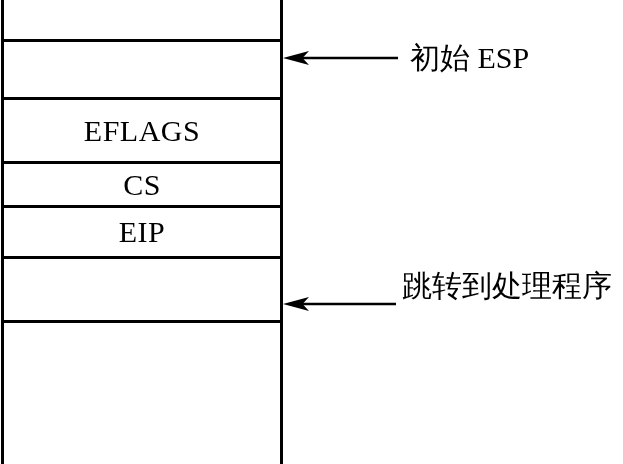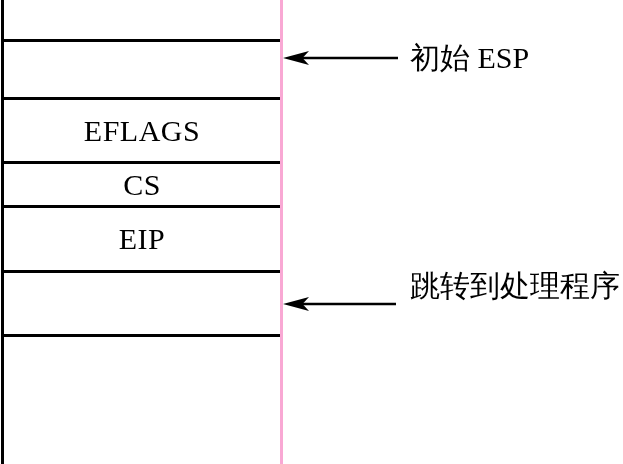--- a/index.html
+++ b/index.html
@@ -18,39 +18,39 @@
   }
   
   .stack-column {
     position: absolute;
     left: 1px;
     top: 0;
     width: 282px;
     height: 464px;
     box-sizing: border-box;
     border-left: 3px solid #000;
-    border-right: 3px solid #f9a8d4;
+    border-right: 3px solid #000000;
     display: flex;
     flex-direction: column;
   }
   .stack-cell {
     box-sizing: border-box;
     border-top: 3px solid #000;
     display: flex;
     align-items: center;
     justify-content: center;
     font-size: 30px;
     letter-spacing: 0.5px;
   }
   .stack-cell.first { border-top: none; }
   .stack-cell.r0 { height: 39px; }
   .stack-cell.r1 { height: 58px; }
   .stack-cell.r2 { height: 64px; }
   .stack-cell.r3 { height: 44px; }
-  .stack-cell.r4 { height: 65px; }
+  .stack-cell.r4 { height: 51px; }
   .stack-cell.r5 { height: 64px; }
   .stack-cell.r6 { flex: 1 1 auto; }
 
   .arrow {
     position: absolute;
     display: block;
   }
   .arrow-1 { left: 283px; top: 50px; }
   .arrow-2 { left: 283px; top: 296px; }
 
@@ -62,21 +62,20 @@
     text-align: right;
   }
   .annotation-1 {
     left: 410px;
     top: 40px;
     line-height: 36px;
   }
   .annotation-2 {
     left: 402px;
     top: 266px;
-    margin-left: 8px;
   }
 </style>
 </head>
 <body>
 
 <div class="canvas">
 
   <div class="stack-column">
     <div class="stack-cell first r0"></div>
     <div class="stack-cell r1"></div>

